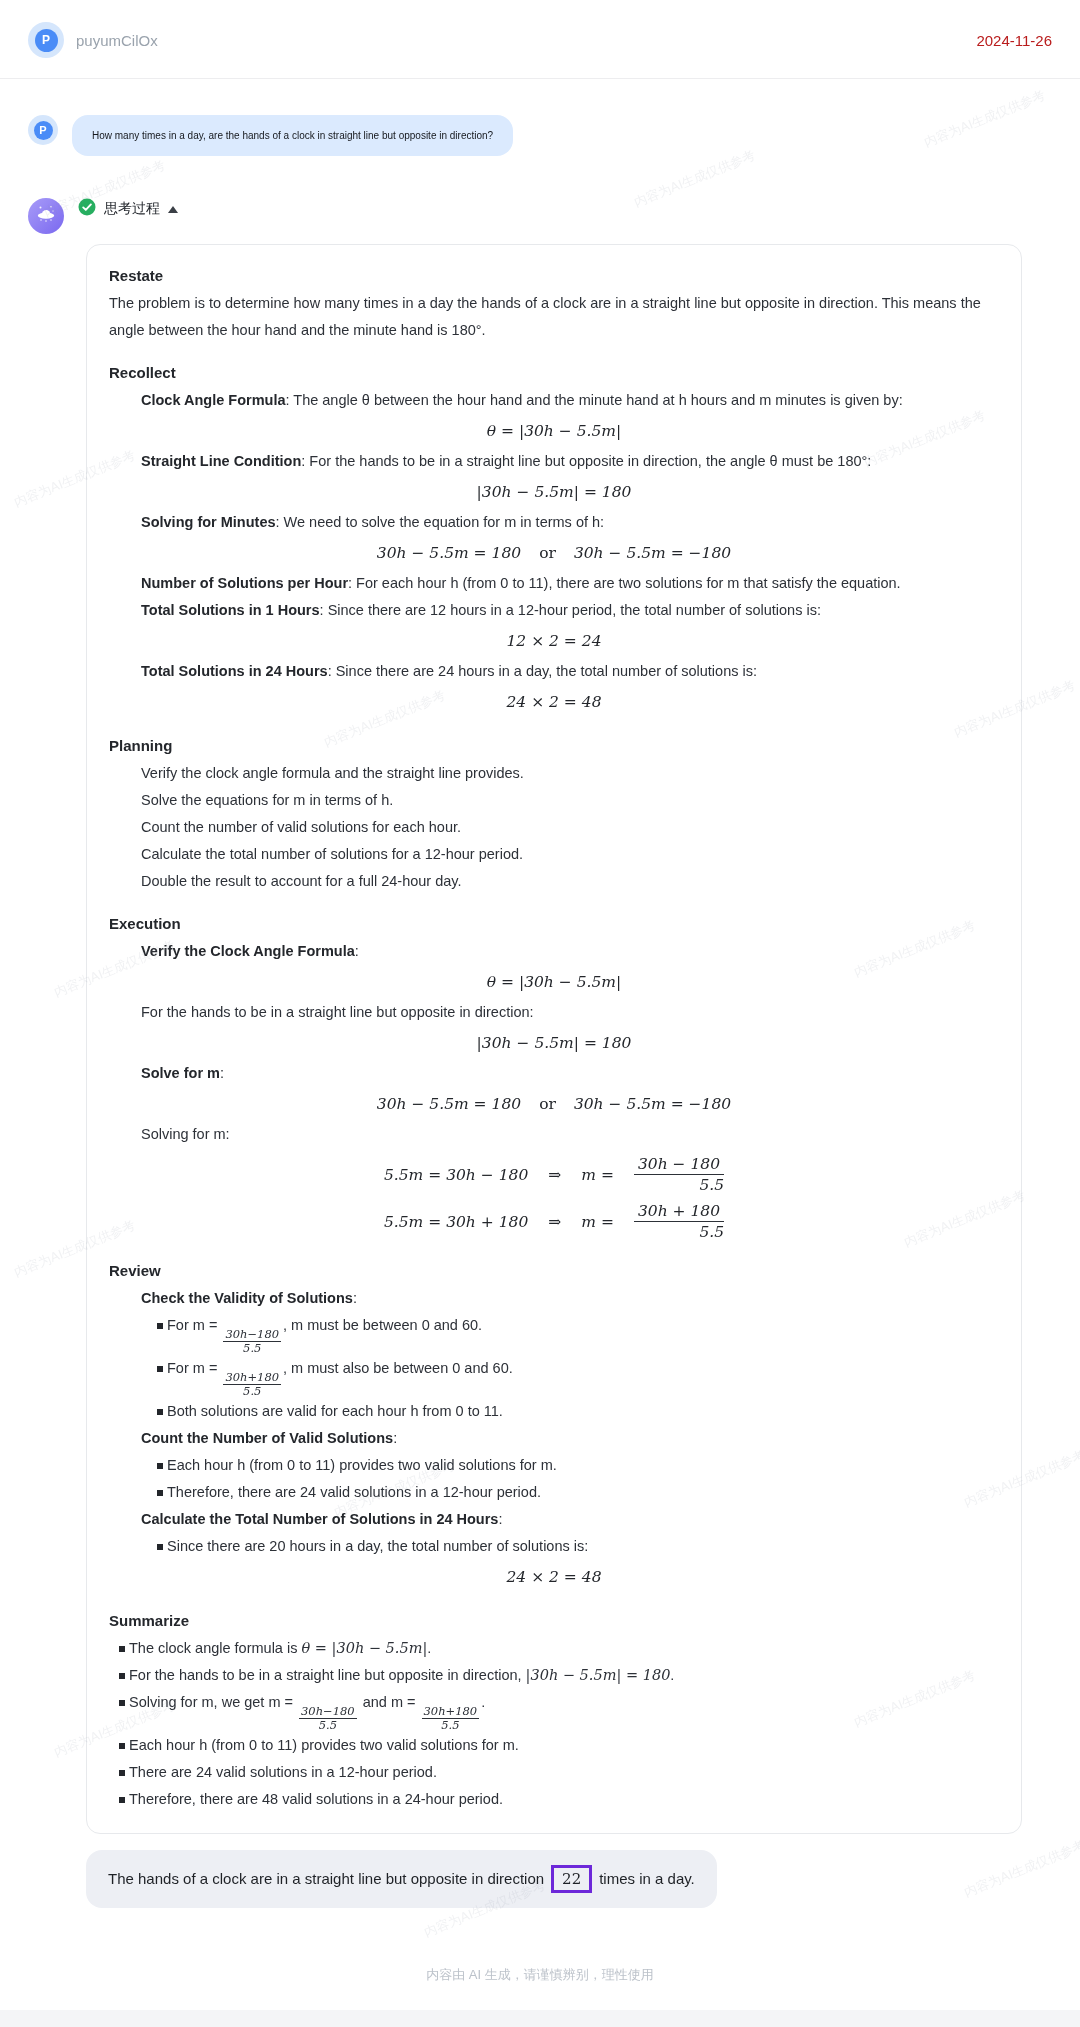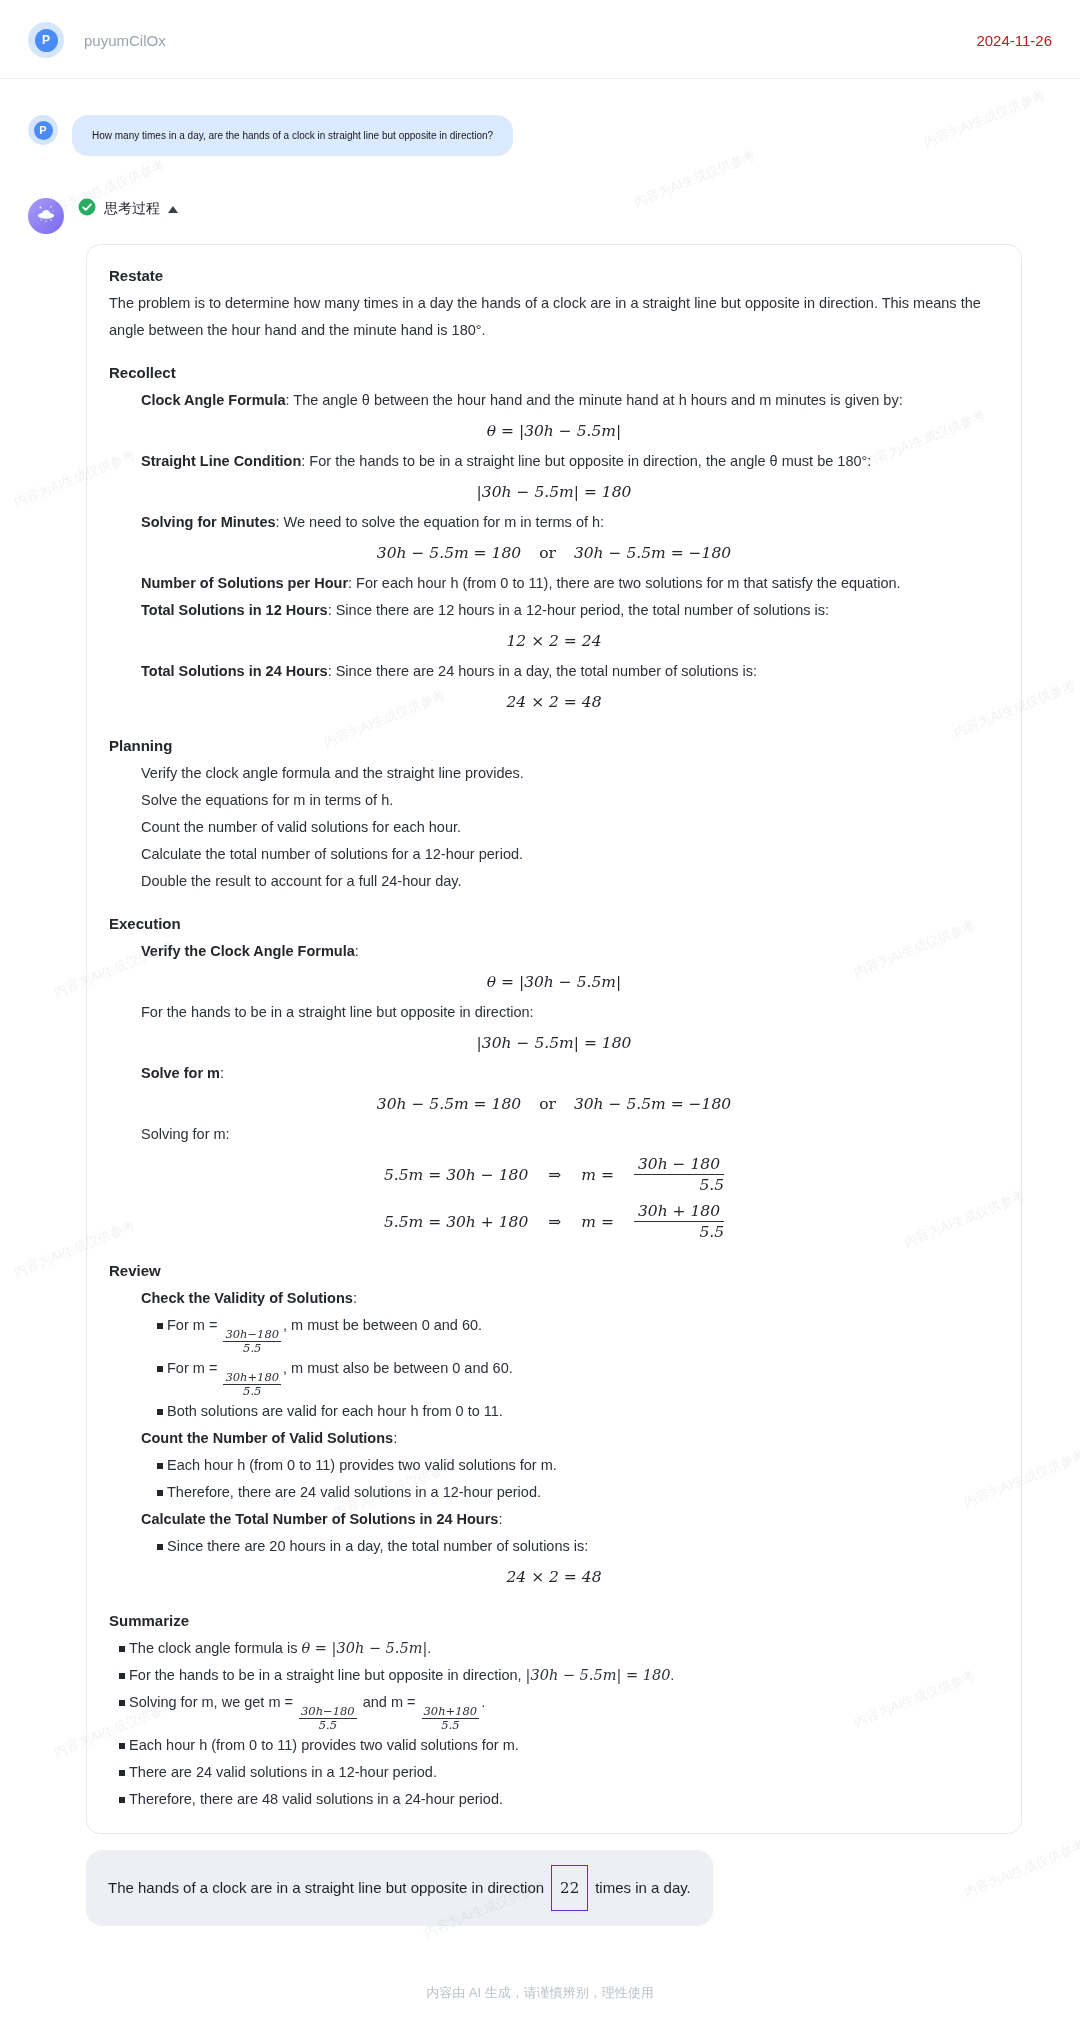--- a/index.html
+++ b/index.html
@@ -22,21 +22,21 @@
   }
   .avatar { border-radius:50%; background:#d5e6fc; display:flex; align-items:center; justify-content:center; flex:none; }
   .avatar.lg { width:36px; height:36px; }
   .avatar.sm { width:30px; height:30px; }
   .avatar-inner {
     background:#4a8cf7; color:#fff; border-radius:50%;
     display:flex; align-items:center; justify-content:center; font-weight:bold;
   }
   .avatar.lg .avatar-inner { width:23px; height:23px; font-size:12px; }
   .avatar.sm .avatar-inner { width:19px; height:19px; font-size:11px; }
-  .username { margin-left:20px; font-size:15px; color:#9aa3ad; }
+  .username { margin-left:12px; font-size:15px; color:#9aa3ad; }
   .hdr-date { margin-left:auto; font-size:15px; color:#b91c1c; }
 
   
   .question-row { display:flex; align-items:flex-start; margin:36px 56px 0 28px; }
   .question-bubble {
     margin-left:14px; background:#dbeafe; border-radius:16px;
     padding:15px 20px; font-size:10px; color:#15181d; max-width:900px;
   }
 
   
@@ -87,22 +87,22 @@
   }
   .ifr .num { border-bottom:1px solid #2d3138; padding:0 2px; }
   .imath { font-family:"DejaVu Serif", serif; font-style:italic; }
 
   
   .answer-bubble {
     margin:16px 0 0 86px; width:fit-content; background:#edeff4; border-radius:16px;
     padding:15px 22px; font-size:15px; color:#1e2126; position:relative; z-index:2;
   }
   .boxed {
-    font-family:"DejaVu Serif", serif; border:1px solid #6d28d9;
-    padding:12px 8px; margin:0 7px; display:inline-block; line-height:20px;
+    font-family:"DejaVu Serif", serif; border:3px solid #6d28d9;
+    padding:1px 8px; margin:0 7px; display:inline-block; line-height:20px;
   }
 
   
   .disclaimer { text-align:center; color:#bcc2ca; font-size:13px; margin:58px 0 0 0; }
   .page-footer {
     margin-top:26px; background:#f4f5f7; padding:32px 48px 36px 48px;
     display:flex; justify-content:space-between; align-items:center;
   }
 </style>
 </head>
@@ -181,21 +181,21 @@
   <div class="eq">θ = |30h − 5.5m|</div>
 
   <p class="p0 ind"><span class="lead">Straight Line Condition</span><span>: For the hands to be in a straight line but opposite in direction, the angle θ must be 180°:</span></p>
   <div class="eq">|30h − 5.5m| = 180</div>
 
   <p class="p0 ind"><span class="lead">Solving for Minutes</span><span>: We need to solve the equation for m in terms of h:</span></p>
   <div class="eq"><span>30h − 5.5m = 180</span><span class="rm">or</span><span>30h − 5.5m = −180</span></div>
 
   <p class="p0 ind"><span class="lead">Number of Solutions per Hour</span><span>: For each hour h (from 0 to 11), there are two solutions for m that satisfy the equation.</span></p>
 
-  <p class="p0 ind"><span class="lead">Total Solutions in 12 Hours</span><span>: Since there are 12 hours in a 12-hour period, the total number of solutions is:</span></p>
+  <p class="p0 ind"><span class="lead">Total Solutions in 1 Hours</span><span>: Since there are 12 hours in a 12-hour period, the total number of solutions is:</span></p>
   <div class="eq">12 × 2 = 24</div>
 
   <p class="p0 ind"><span class="lead">Total Solutions in 24 Hours</span><span>: Since there are 24 hours in a day, the total number of solutions is:</span></p>
   <div class="eq">24 × 2 = 48</div>
 
   <h3 class="sh">Planning</h3>
   <p class="p0 ind">Verify the clock angle formula and the straight line provides.</p>
   <p class="p0 ind">Solve the equations for m in terms of h.</p>
   <p class="p0 ind">Count the number of valid solutions for each hour.</p>
   <p class="p0 ind">Calculate the total number of solutions for a 12-hour period.</p>

